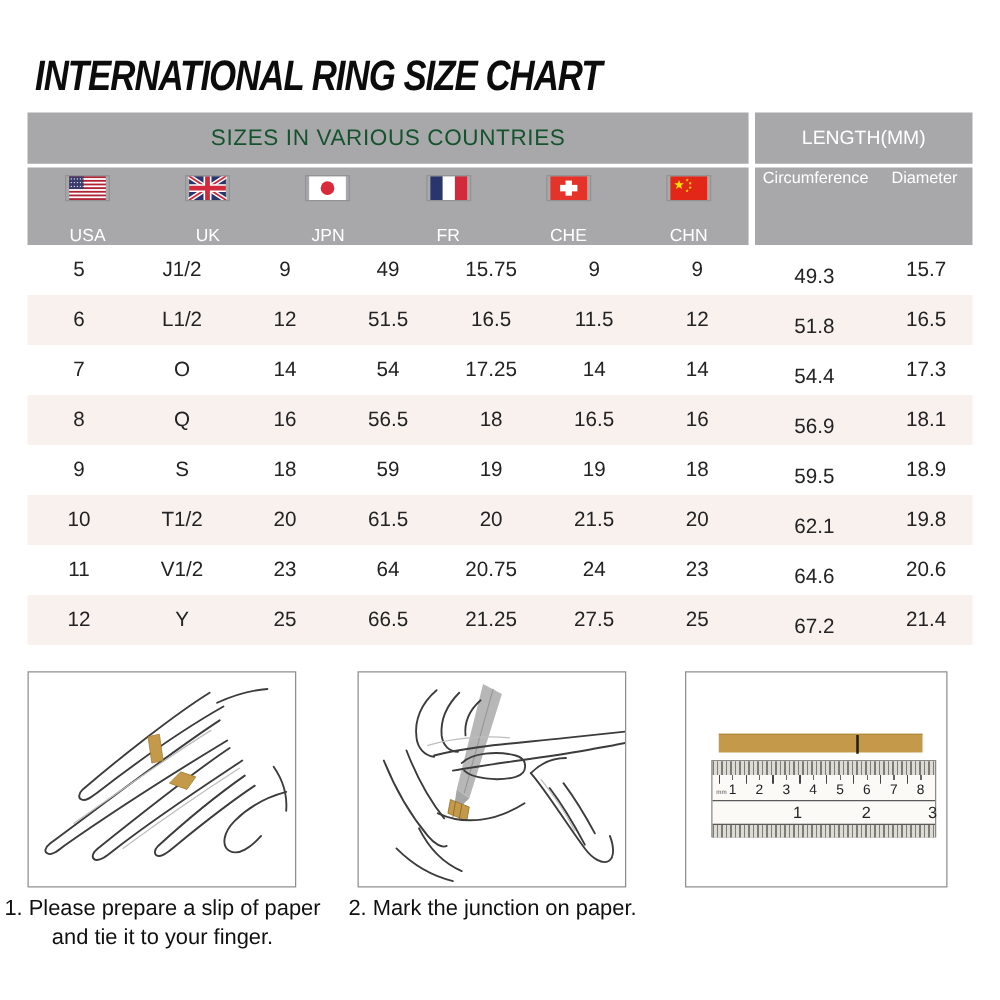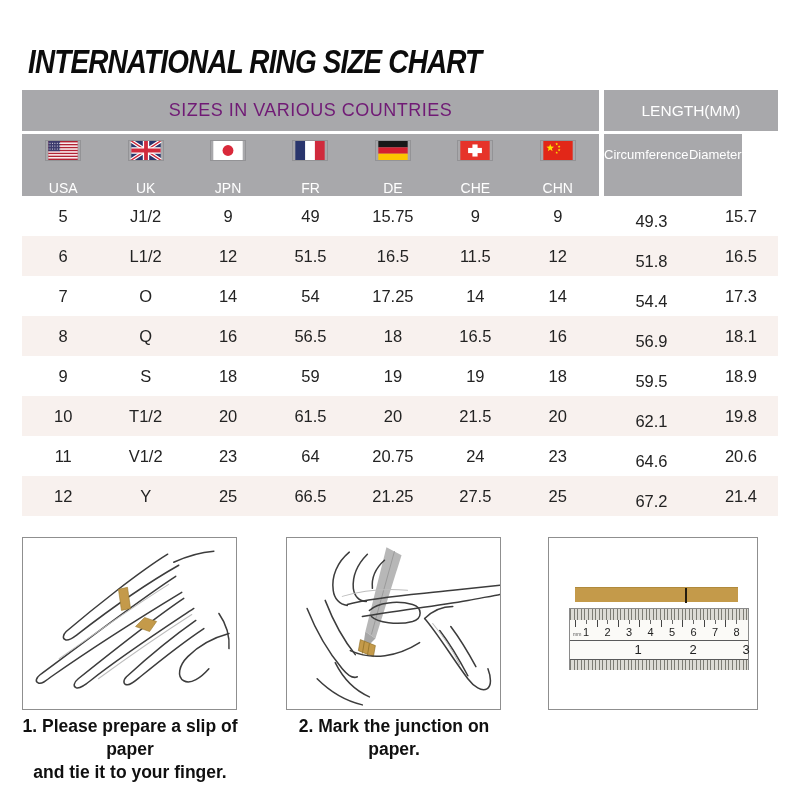--- a/index.html
+++ b/index.html
@@ -8,51 +8,51 @@
 
   .title {
     position:absolute; left:28px; top:42px;
     font-size:34px; font-weight:800; font-style:italic;
     letter-spacing:-1px; white-space:nowrap; color:#0c0c0c;
     transform:scaleX(0.82); transform-origin:left center;
   }
 
   
   .thead1 { position:absolute; left:22px; top:90px; width:756px; height:41px; display:flex; }
-  .h-sizes { width:577px; background:#a8a8ab; color:#701a75; display:flex; align-items:center; justify-content:center; font-size:18px; letter-spacing:.5px; }
+  .h-sizes { width:577px; background:#a8a8ab; color:#14532d; display:flex; align-items:center; justify-content:center; font-size:18px; letter-spacing:.5px; }
   .h-gap { width:5px; background:#fff; }
   .h-length { width:174px; background:#a8a8ab; color:#fff; display:flex; align-items:center; justify-content:center; font-size:15.5px; }
 
   .thead2 { position:absolute; left:22px; top:134px; width:756px; height:62px; display:flex; }
   .flags-strip { width:577px; background:#a8a8ab; display:flex; }
   .fcol { flex:1; display:flex; flex-direction:column; align-items:center; padding-top:7px; }
   .fcol svg { width:34px; height:22px; display:block; outline:1px solid rgba(0,0,0,.12); }
   .fcol .code { color:#fff; font-size:14px; margin-top:20px; }
-  .len-head { width:138px; background:#a8a8ab; display:flex; align-items:center; padding-bottom:22px; }
+  .len-head { width:174px; background:#a8a8ab; display:flex; align-items:flex-start; padding-bottom:22px; }
   .len-head span { color:#fff; font-size:13px; text-align:center; display:block; }
   .len-circ-h { width:97px; }
   .len-dia-h { width:77px; }
 
   
   .tbody { position:absolute; left:22px; top:196px; width:756px; }
   .data-row { display:flex; height:40px; align-items:center; background:#fff; }
   .data-row:nth-child(even) { background:#f8f1ee; }
   .cell { text-align:center; font-size:16.5px; color:#232323; }
   .c-col { width:82.43px; }
   .len-circ { width:105px;margin-top:10px; }
   .len-dia  { width:74px; }
 
   
   .step-box { position:absolute; top:537px; height:173px; background:#fff; border:1.5px solid #8f8f8f; }
   #box1 { left:22px;  width:215px; }
   #box2 { left:286px; width:215px; }
   #box3 { left:548px; width:210px; }
   .step-box svg { width:100%; height:100%; display:block; }
 
-  .caption { position:absolute; top:715px; text-align:center; font-weight:700; font-size:17.5px; line-height:1.32; color:#101010; }
+  .caption { position:absolute; top:715px; text-align:center; font-weight:400; font-size:17.5px; line-height:1.32; color:#101010; }
   #cap1 { left:0px;   width:260px; }
   #cap2 { left:274px; width:240px; }
   #cap3 { left:525px; width:256px; }
 
   
   .paper-strip { position:absolute; left:26px; top:49px; width:163px; height:15px; background:#c49a4a; border-top:1px solid #b08a3c; }
   .strip-mark  { position:absolute; left:110px; top:0; width:2px; height:15px; background:#241d10; }
   .ruler { position:absolute; left:20px; top:70px; width:180px; height:62px; background:#fbfaf7; border:1px solid #8a8a8a; }
   .r-top, .r-bot {
     height:11px; background-color:#dddbd5;
@@ -142,28 +142,20 @@
 
       <div class="fcol">
         <svg viewBox="0 0 34 22">
           <rect width="11.4" height="22" fill="#29356c"></rect>
           <rect x="11.4" width="11.3" height="22" fill="#fff"></rect>
           <rect x="22.7" width="11.3" height="22" fill="#d02a3c"></rect>
         </svg>
         <span class="code">FR</span>
       </div>
 
-      <div class="fcol">
-        <svg viewBox="0 0 34 22">
-          <rect width="34" height="7.4" fill="#181818"></rect>
-          <rect y="7.4" width="34" height="7.3" fill="#d52030"></rect>
-          <rect y="14.7" width="34" height="7.3" fill="#fdc500"></rect>
-        </svg>
-        <span class="code">DE</span>
-      </div>
 
       <div class="fcol">
         <svg viewBox="0 0 34 22">
           <rect width="34" height="22" fill="#e6332a"></rect>
           <rect x="14" y="4" width="6" height="14" fill="#fff"></rect>
           <rect x="9" y="8" width="16" height="6" fill="#fff"></rect>
         </svg>
         <span class="code">CHE</span>
       </div>
 

